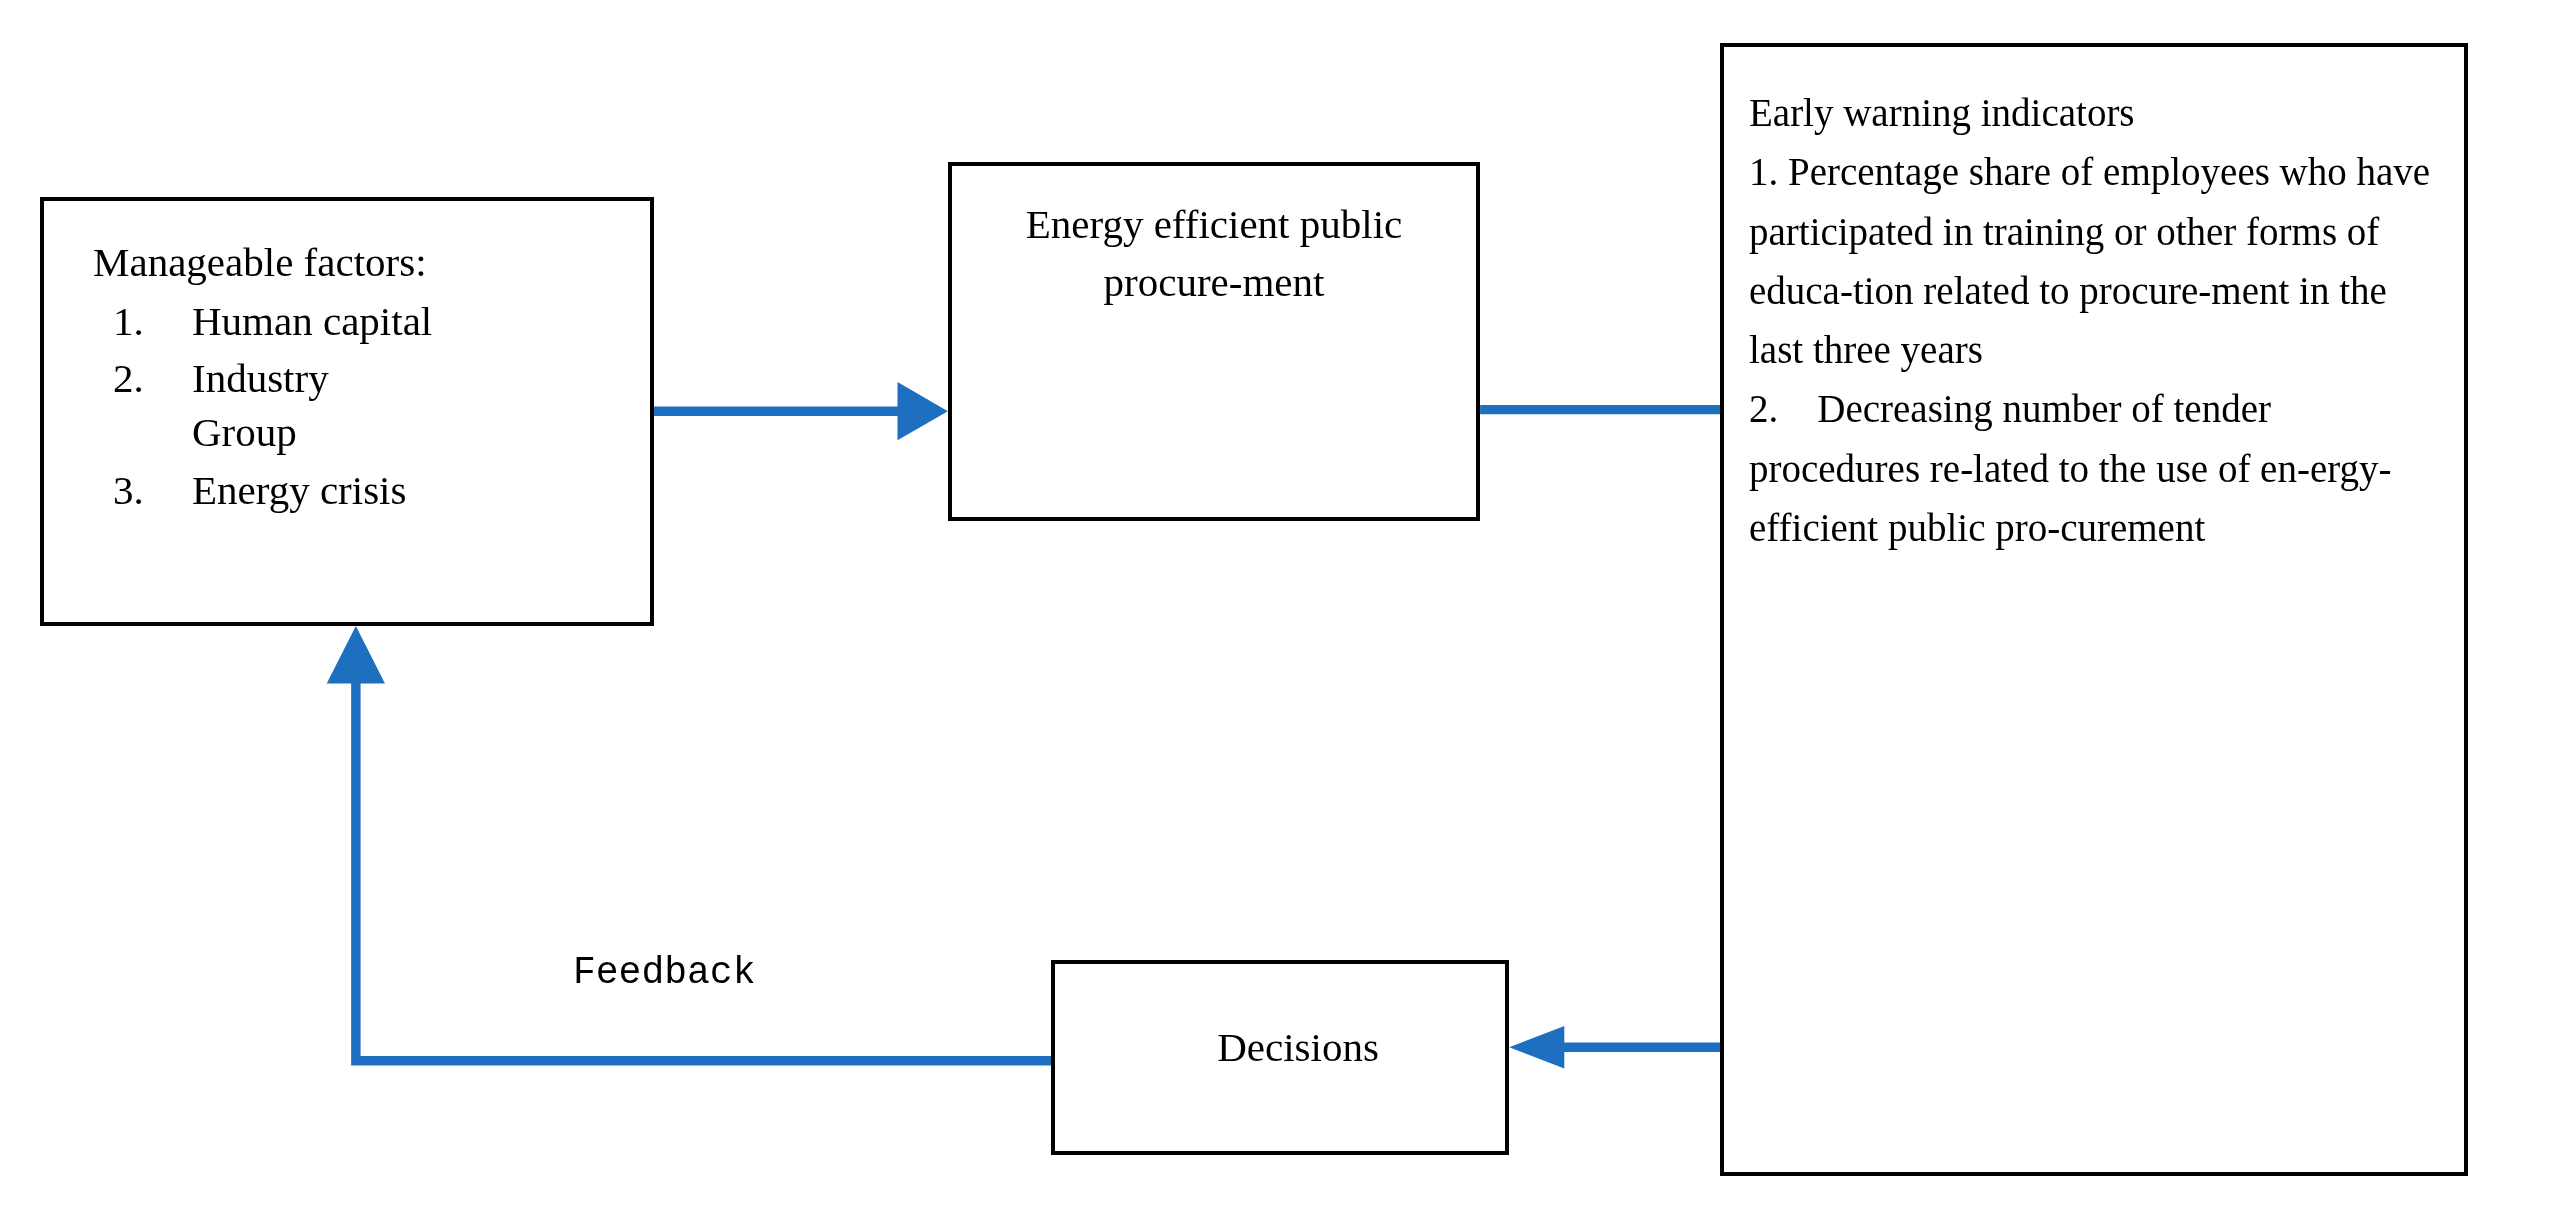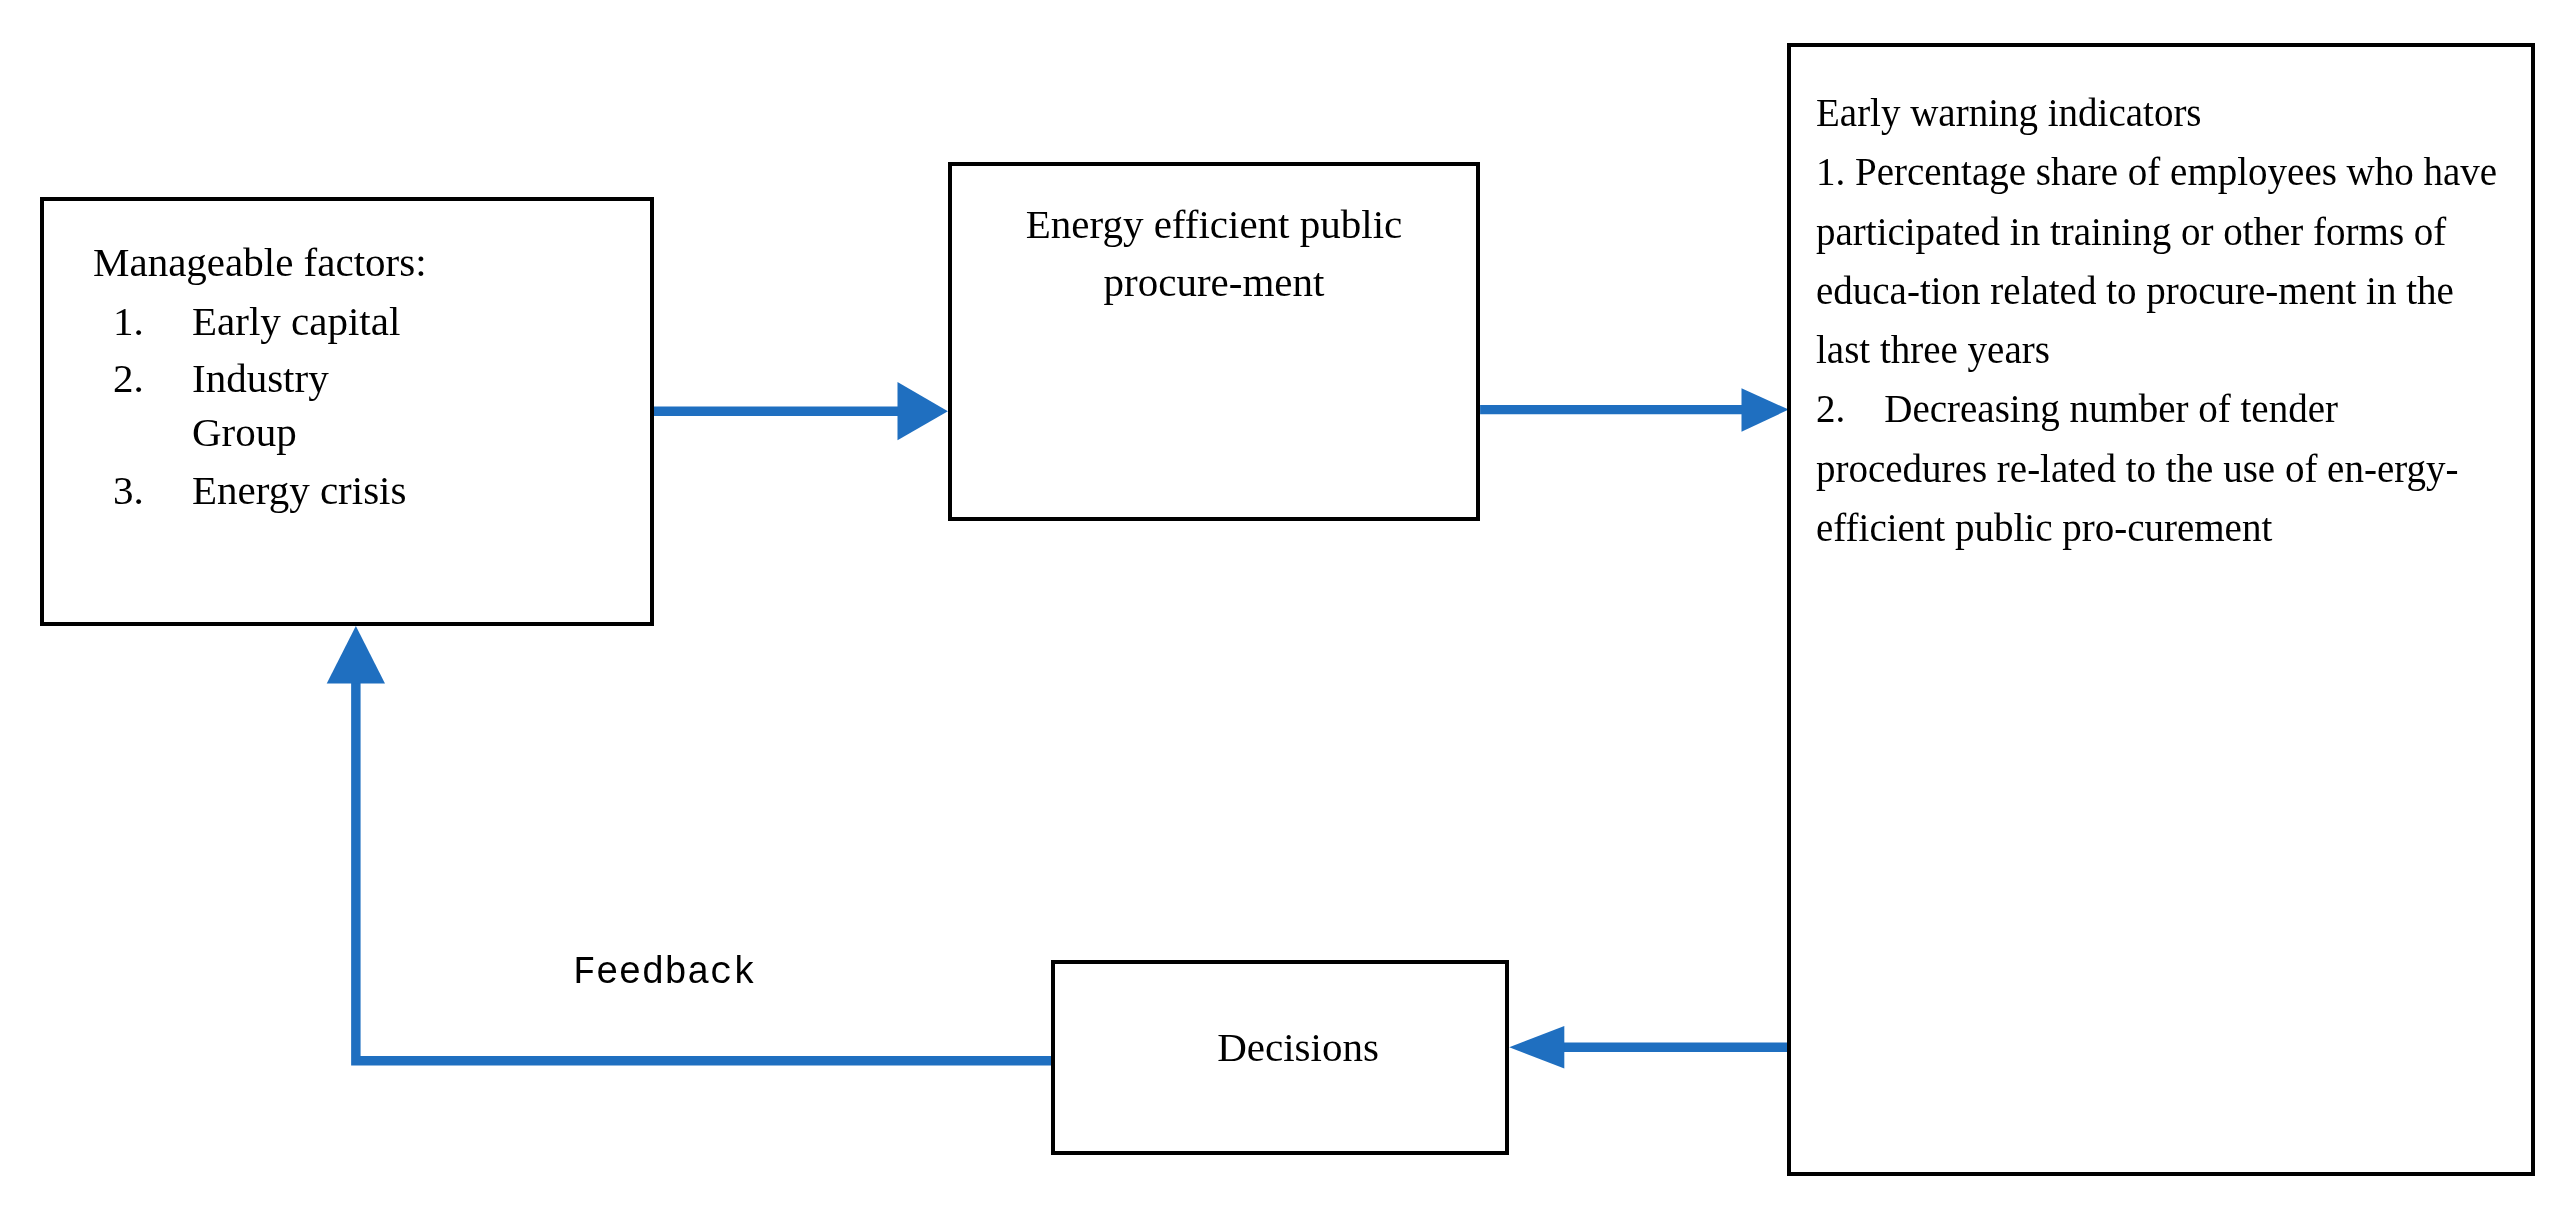--- a/index.html
+++ b/index.html
@@ -75,21 +75,21 @@
     left: 0; top: 29px;
     width: 100%;
     padding: 0 23.6px;
     text-align: center;
     font-size: 41px;
     line-height: 1.42;
   }
 
   
   #box-indicators {
-    left: 1787px; top: 43px;
+    left: 1720px; top: 43px;
     width: 748px; height: 1133px;
   }
   #indicators-text {
     left: 0; top: 36px;
     width: 100%;
     padding: 0 22px 0 25px;
     font-size: 39px;
     line-height: 1.52;
     text-align: left;
   }
@@ -150,21 +150,21 @@
       <polyline points="1335,1347 452,1347 452,865" fill="none" stroke="#1F6FC0" stroke-width="12" stroke-linejoin="miter"></polyline>
       <polygon points="415,868 452,795 489,868" fill="#1F6FC0"></polygon>
     </g>
   </svg>
 
   <div class="node-box" id="box-factors">
     <div class="box-text" id="factors-title">Manageable factors:</div>
     <ul id="factors-list">
       <li>
         <span class="num">1.</span>
-        <span class="txt">Early capital</span>
+        <span class="txt">Human capital</span>
       </li>
       <li>
         <span class="num">2.</span>
         <span class="txt" style="white-space:pre-line;display:inline-block;vertical-align:top">Industry
 Group</span>
       </li>
       <li>
         <span class="num">3.</span>
         <span class="txt">Energy crisis</span>
       </li>

